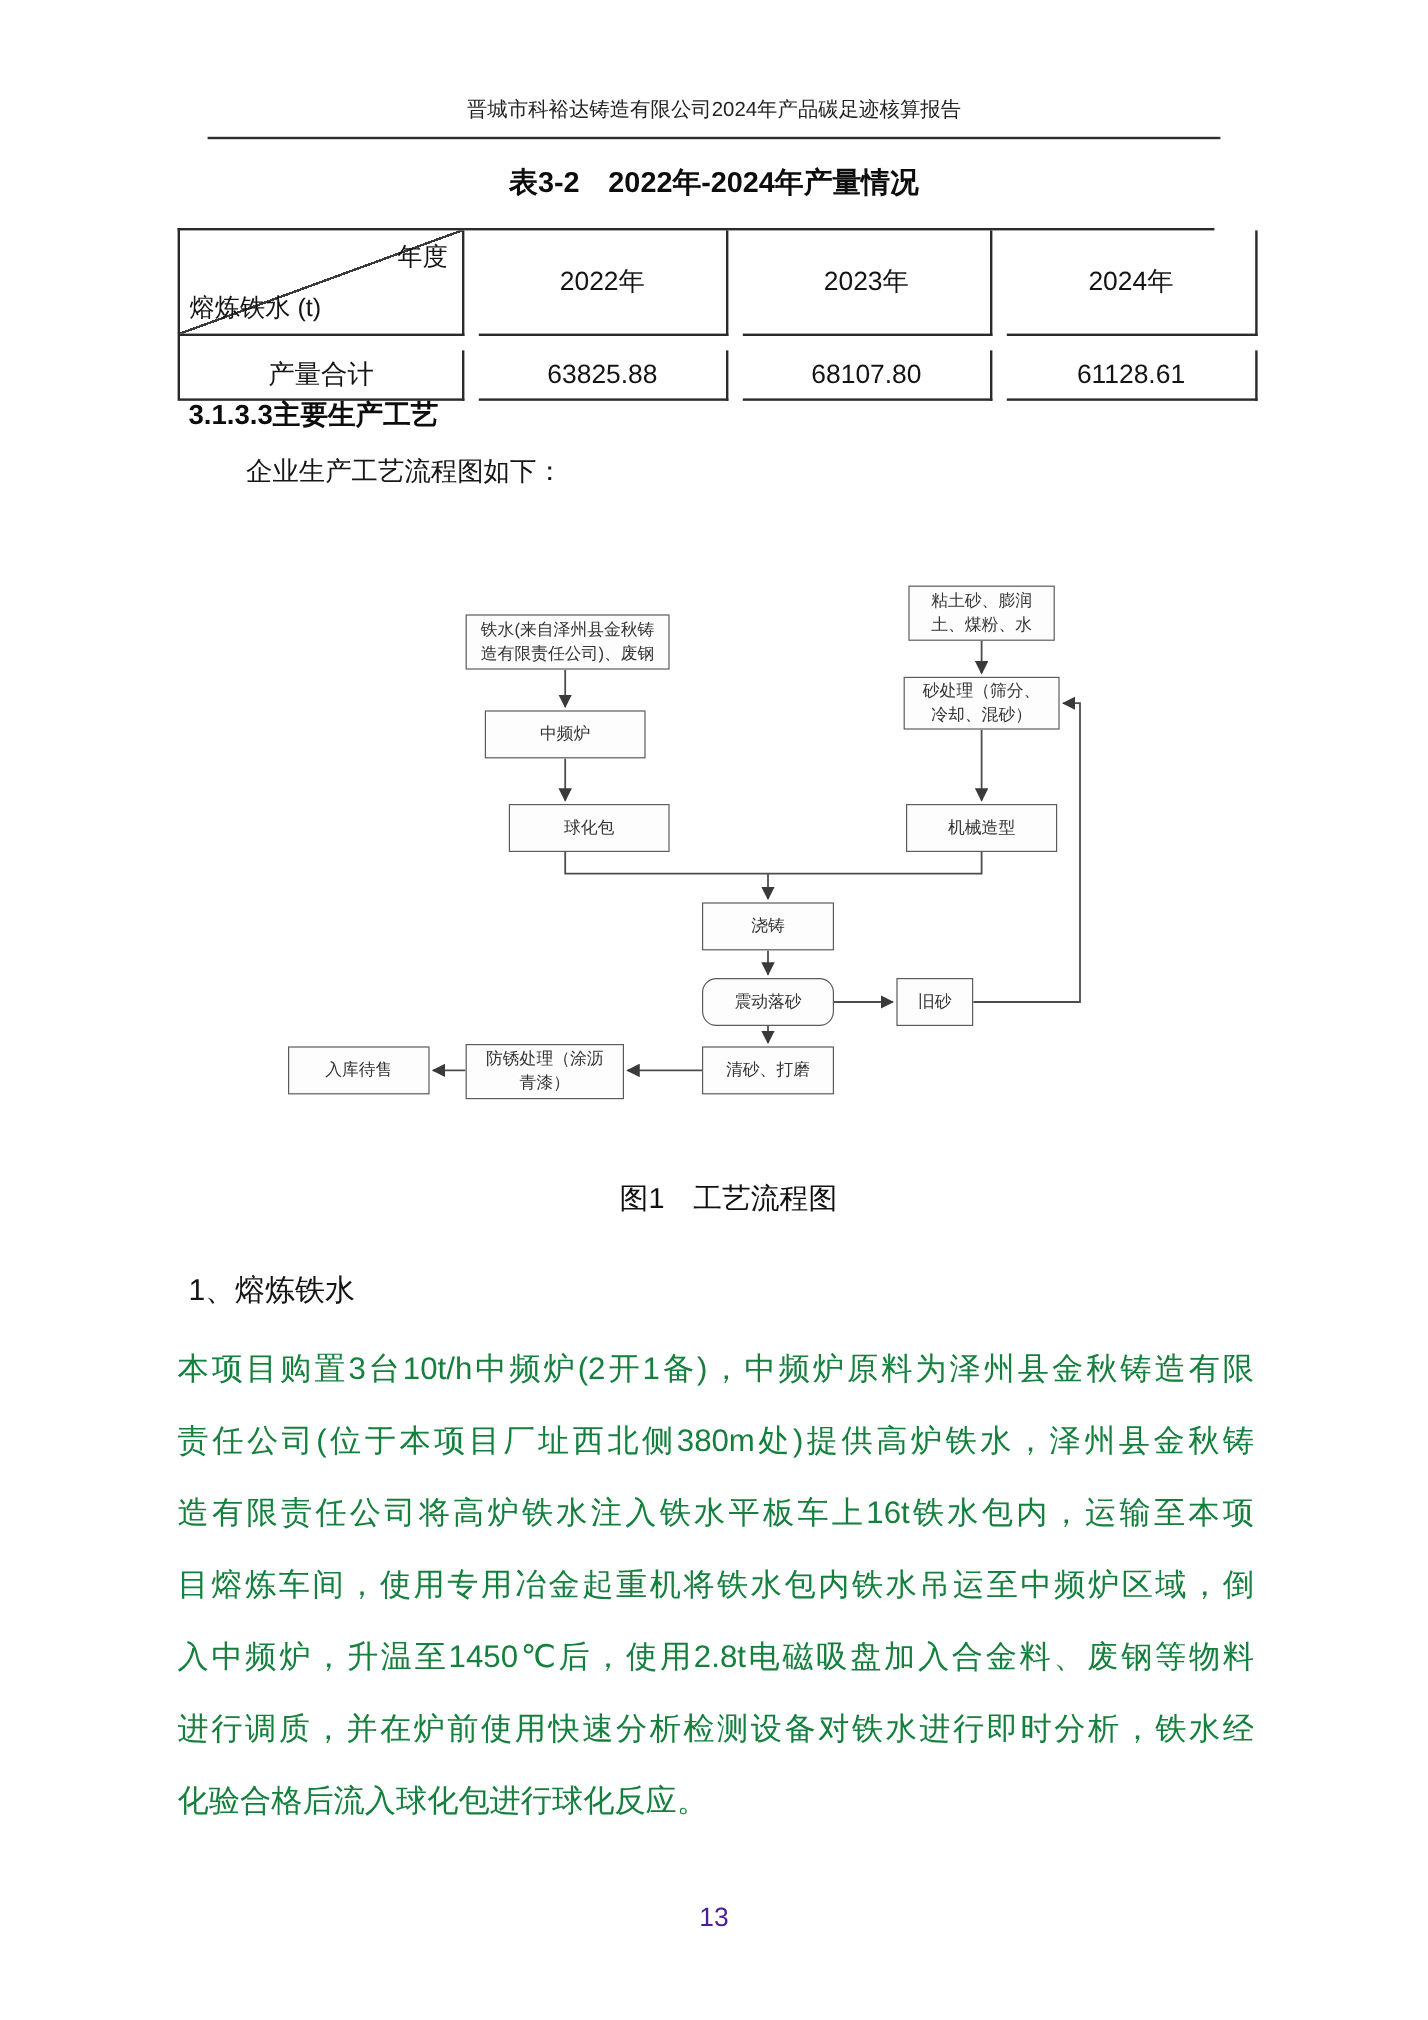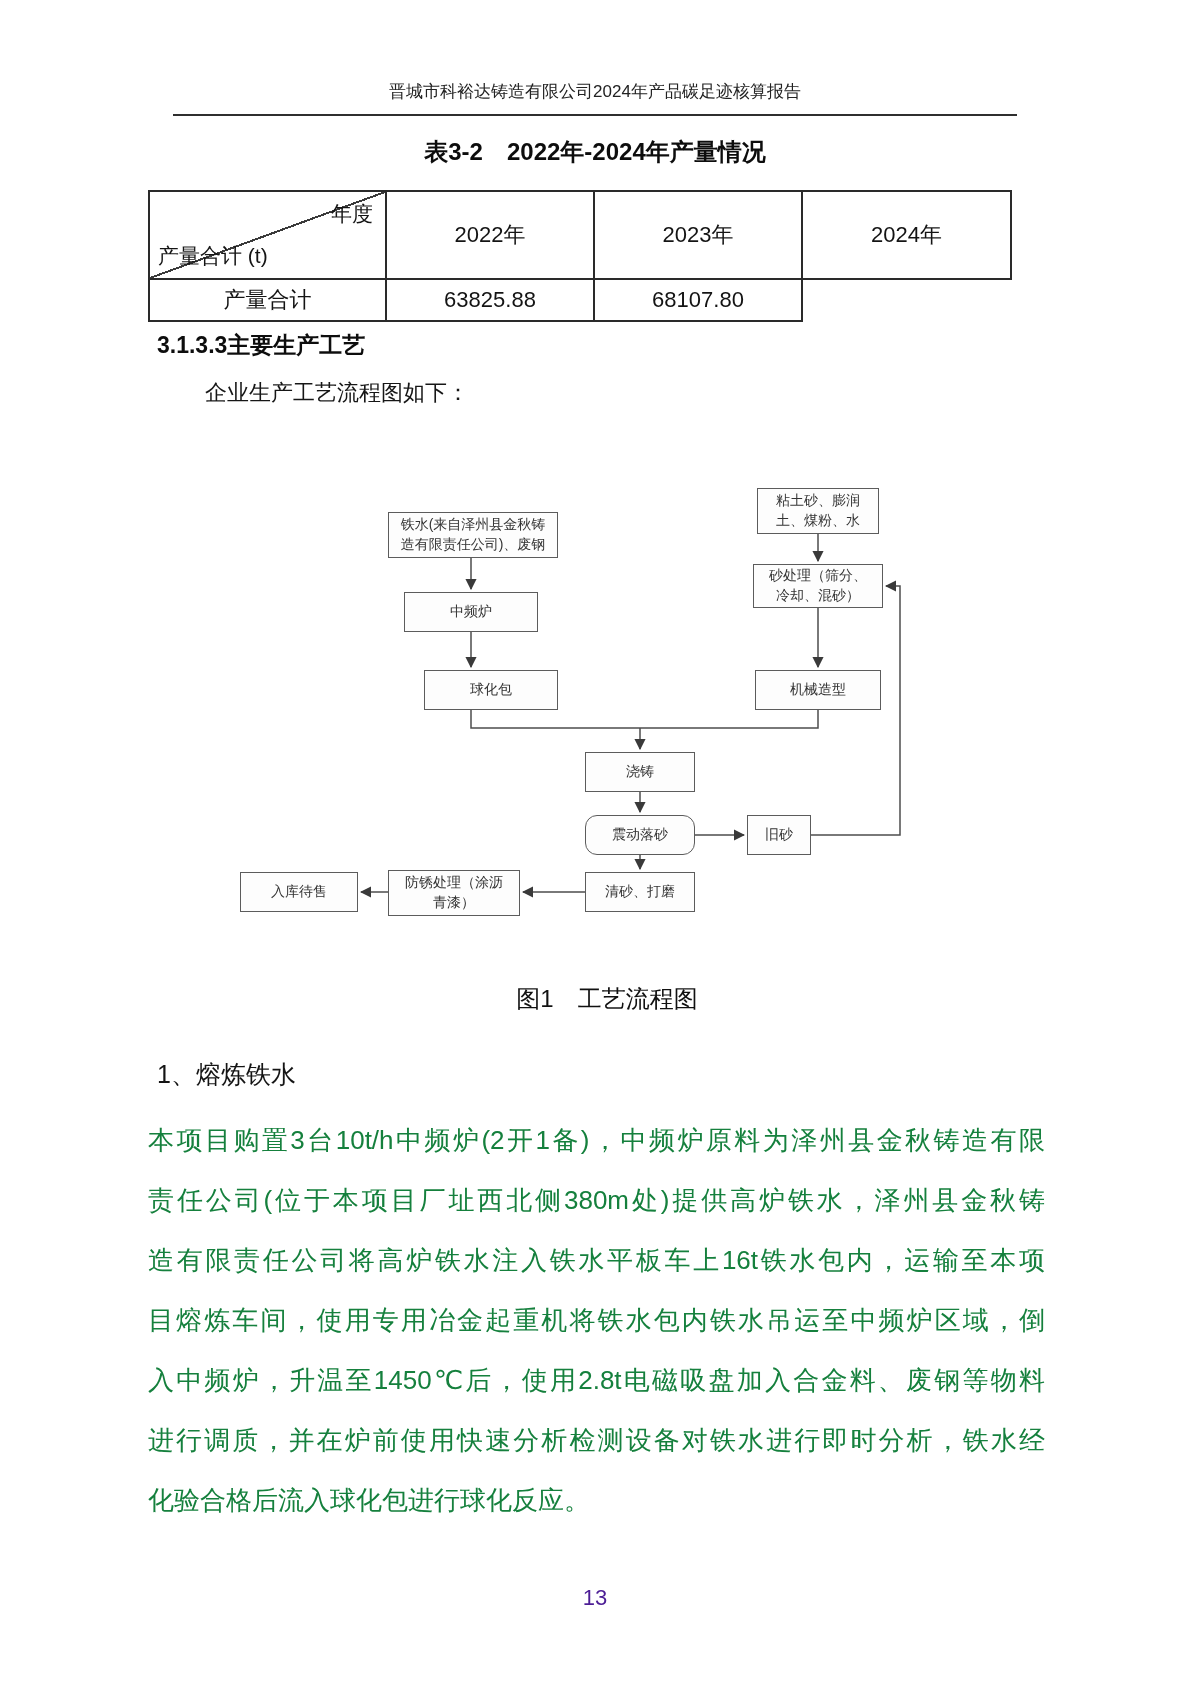--- a/index.html
+++ b/index.html
@@ -29,21 +29,21 @@
   }
 
   
   .ptable{
     top:190px;left:148px;width:862px;
     display:grid;
     grid-template-columns:237px 208px 208px 209px;
     grid-template-rows:88px 42px;
     border-top:2px solid #2a2a2a;
     border-left:2px solid #2a2a2a;
-    font-size:22px;color:#141414;
+    font-size:22px;color:#141414;gap:12px;
   }
   .ptable .cell{
     border-right:2px solid #2a2a2a;
     border-bottom:2px solid #2a2a2a;
     display:flex;align-items:center;justify-content:center;
     position:relative;
   }
   .corner-cell{
     background-image:linear-gradient(to bottom right,
       transparent calc(50% - 1px), #3a3a3a calc(50% - 1px),
@@ -107,28 +107,29 @@
 <body>
 
 <div class="abs doc-header">晋城市科裕达铸造有限公司2024年产品碳足迹核算报告</div>
 <div class="abs header-rule"></div>
 
 <div class="abs table-title">表3-2　2022年-2024年产量情况</div>
 
 <div class="abs ptable">
   <div class="cell corner-cell">
     <span class="corner-year">年度</span>
-    <span class="corner-product">产量合计 (t)</span>
+    <span class="corner-product">熔炼铁水 (t)</span>
   </div>
   <div class="cell">2022年</div>
   <div class="cell">2023年</div>
   <div class="cell">2024年</div>
   <div class="cell">产量合计</div>
   <div class="cell">63825.88</div>
   <div class="cell">68107.80</div>
+  <div class="cell">61128.61</div>
 </div>
 
 <div class="abs section-heading">3.1.3.3主要生产工艺</div>
 <div class="abs section-intro">企业生产工艺流程图如下：</div>
 
 <div class="abs flowchart">
   <svg width="1190" height="520" viewBox="0 0 1190 520">
     <defs>
       <marker id="arr" viewBox="0 0 10 10" refX="9" refY="5" markerWidth="7.5" markerHeight="7.5" orient="auto-start-reverse">
         <path d="M0,0 L10,5 L0,10 z" fill="#3a3a3a"></path>

